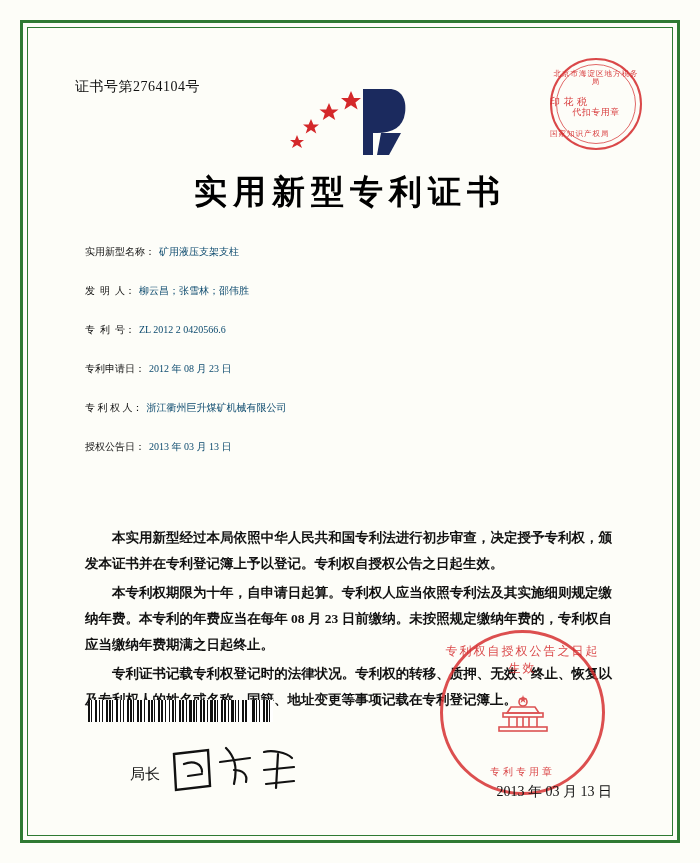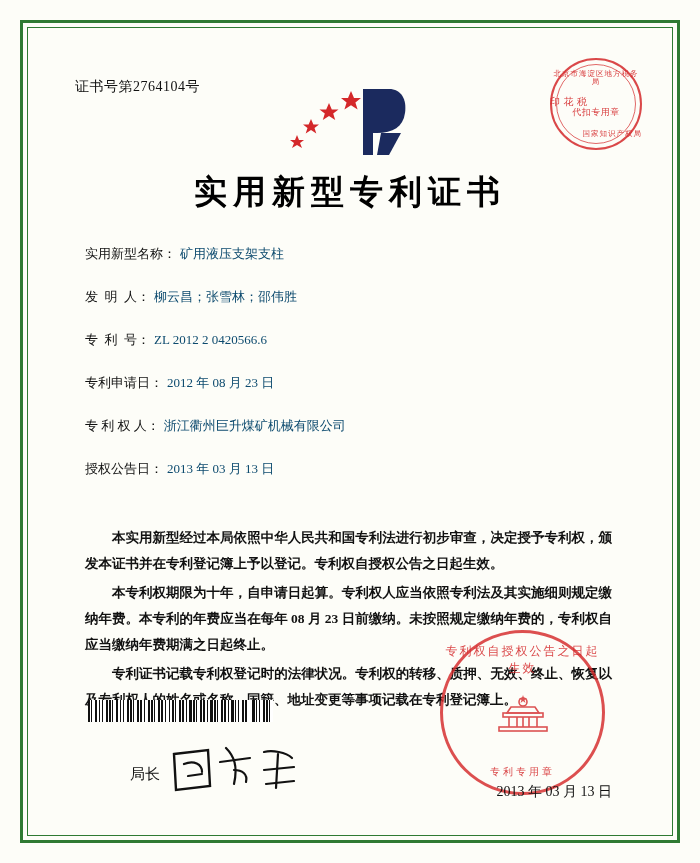--- a/index.html
+++ b/index.html
@@ -126,22 +126,22 @@
     left: 0;
     right: 0;
     text-align: center;
     font-size: 9px;
     letter-spacing: 0.5px;
   }
   .stamp-top-text .bot {
     position: absolute;
     bottom: 12px;
     left: 0;
-    right: 0;
-    text-align: right;
+    right: 16px;
+    text-align: left;
     font-size: 7.5px;
     letter-spacing: 1px;
   }
 
   
   .title {
     position: absolute;
     left: 0;
     right: 0;
     top: 130px;
@@ -157,21 +157,21 @@
   .fields {
     position: absolute;
     left: 45px;
     right: 45px;
     top: 205px;
   }
   .field-row {
     display: flex;
     align-items: baseline;
     margin-bottom: 25px;
-    font-size: 13px;
+    font-size: 10px;
     color: #111;
   }
   .field-label {
     white-space: pre;
     color: #111;
   }
   .field-value {
     margin-left: 4px;
     color: #0c4a6e;
   }

